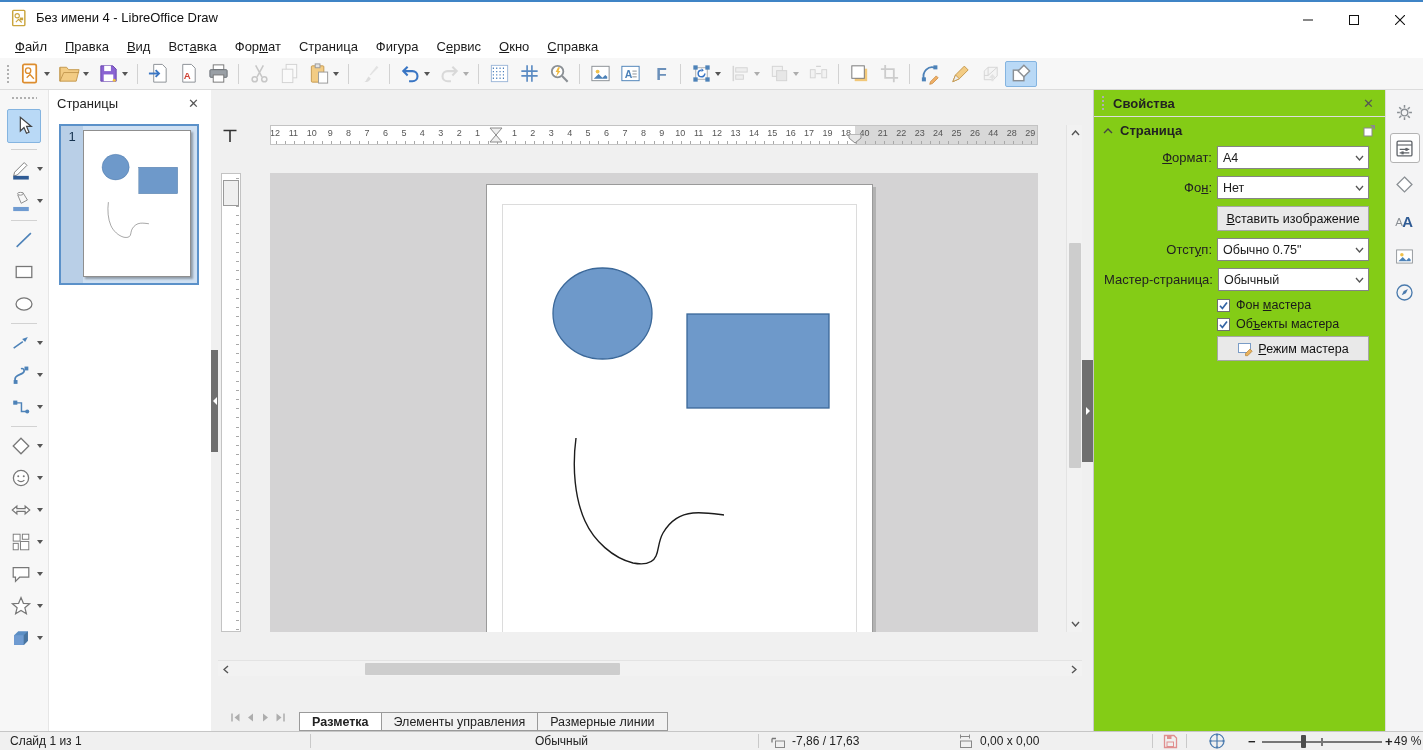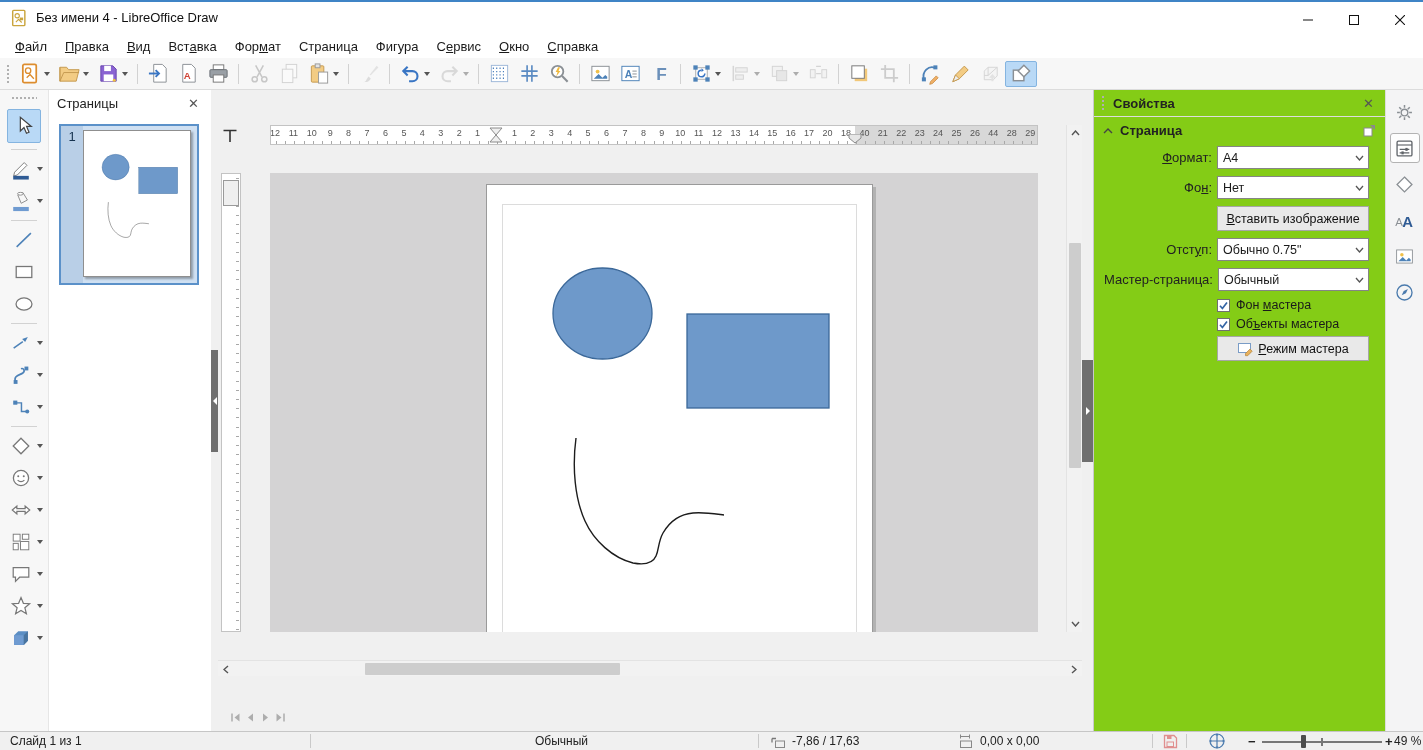--- a/index.html
+++ b/index.html
@@ -634,21 +634,21 @@
           <span class="rn" style="left:365.4px">8</span>
           <span class="rn" style="left:383.8px">9</span>
           <span class="rn" style="left:402.2px">10</span>
           <span class="rn" style="left:420.6px">11</span>
           <span class="rn" style="left:439.0px">12</span>
           <span class="rn" style="left:457.5px">13</span>
           <span class="rn" style="left:475.9px">14</span>
           <span class="rn" style="left:494.3px">15</span>
           <span class="rn" style="left:512.7px">16</span>
           <span class="rn" style="left:531.1px">17</span>
-          <span class="rn" style="left:549.6px">20</span>
+          <span class="rn" style="left:549.6px">19</span>
           <span class="rn" style="left:568.0px">18</span>
           <span class="rn" style="left:586.4px">40</span>
           <span class="rn" style="left:604.8px">21</span>
           <span class="rn" style="left:623.2px">22</span>
           <span class="rn" style="left:641.7px">23</span>
           <span class="rn" style="left:660.1px">24</span>
           <span class="rn" style="left:678.5px">25</span>
           <span class="rn" style="left:696.9px">26</span>
           <span class="rn" style="left:715.3px">44</span>
           <span class="rn" style="left:733.8px">28</span>
@@ -725,20 +725,25 @@
               <svg width="15" height="15" viewBox="0 0 15 15">
                 <path d="M5 3.5l5 4-5 4z" fill="#adadad"></path>
               </svg>
             </span>
             <span class="nav-btn">
               <svg width="15" height="15" viewBox="0 0 15 15">
                 <path d="M11 3.5v8" stroke="#adadad" stroke-width="1.5"></path>
                 <path d="M3.5 3.5l5 4-5 4z" fill="#adadad"></path>
               </svg>
             </span>
+          </div>
+        <div id="layer-tabs" style="display:flex;align-items:flex-end;">
+            <span class="layer-tab active">Разметка</span>
+            <span class="layer-tab">Элементы управления</span>
+            <span class="layer-tab">Размерные линии</span>
           </div>
       </div>
     </div>
 
     <div class="splitter" style="left:1082px;width:11px">
       <div class="handle" style="top:270px;width:11px">
           <span class="arrow-r"></span>
         </div>
     </div>
 

